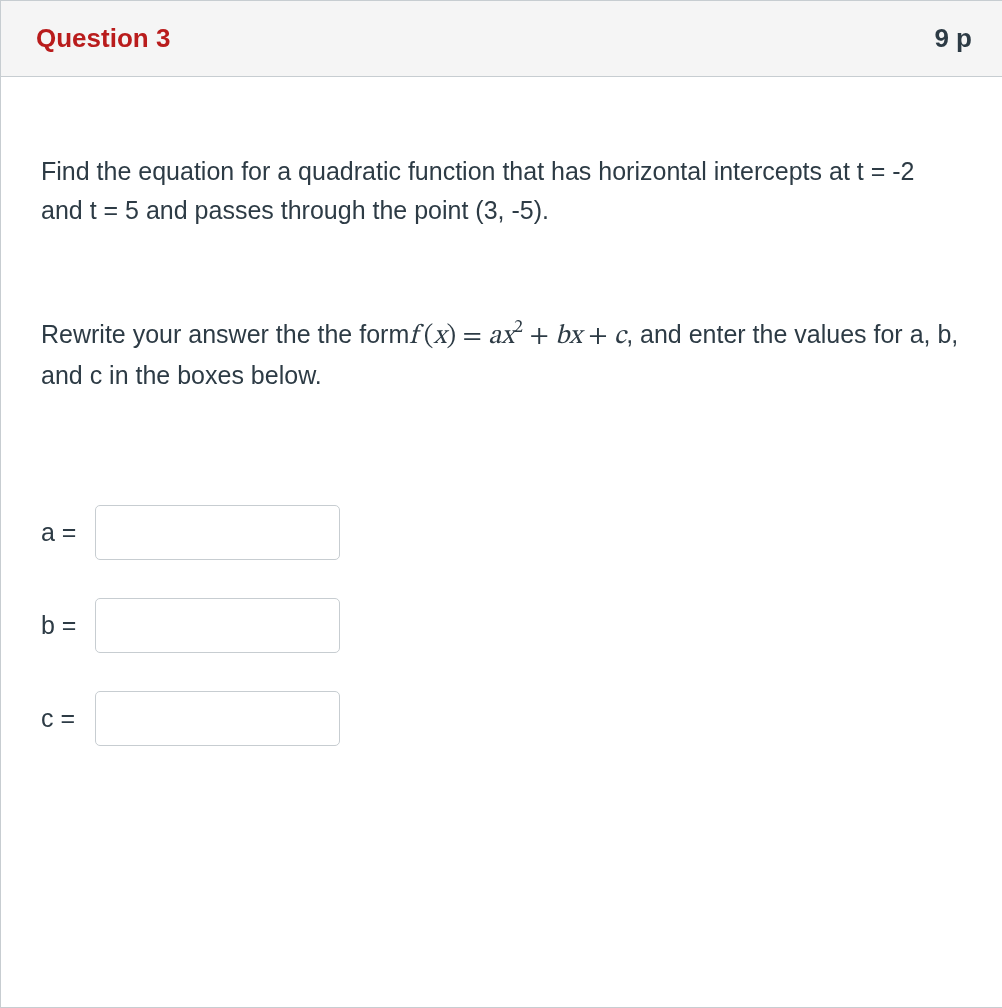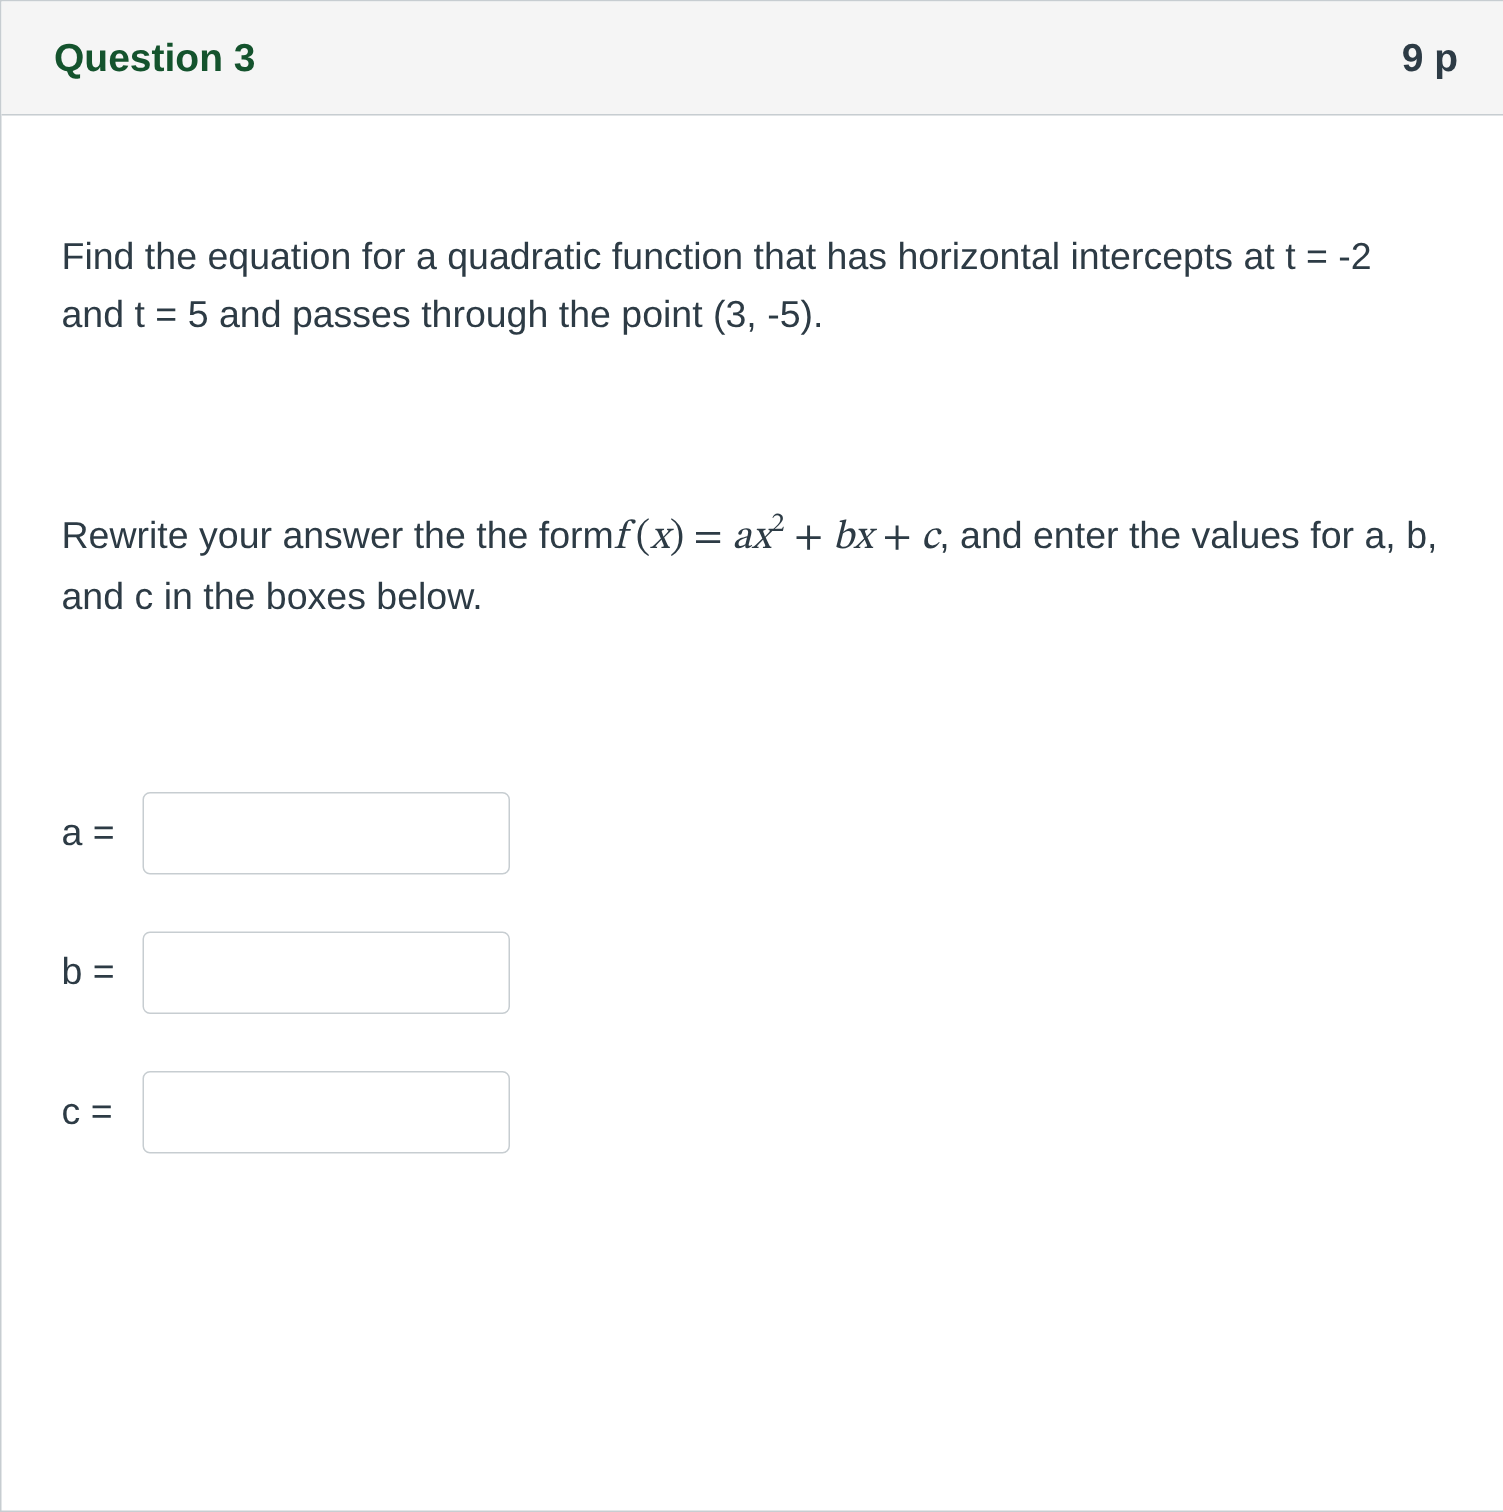--- a/index.html
+++ b/index.html
@@ -23,35 +23,35 @@
       display: flex;
       justify-content: space-between;
       align-items: center;
       padding: 22px 30px 22px 35px;
       background: #f5f5f5;
       border-bottom: 1px solid #c7cdd1;
     }
     .question-title {
       font-size: 26px;
       font-weight: 700;
-      color: #14532d;
+      color: #b91c1c;
     }
     .question-points {
       font-size: 26px;
       font-weight: 700;
       color: #2d3b45;
     }
     .question-body {
       padding: 75px 40px 40px 40px;
       color: #2d3b45;
       font-size: 25px;
       line-height: 1.55;
     }
     .paragraph-1 {
-      margin-bottom: 108px;
+      margin-bottom: 85px;
     }
     .paragraph-2 {
       margin-bottom: 110px;
     }
     .math-ital {
       font-family: "Cambria Math", "STIX Two Math", "Latin Modern Math", "Times New Roman", serif;
       font-style: italic;
       font-size: 27px;
     }
     .math-rom {

